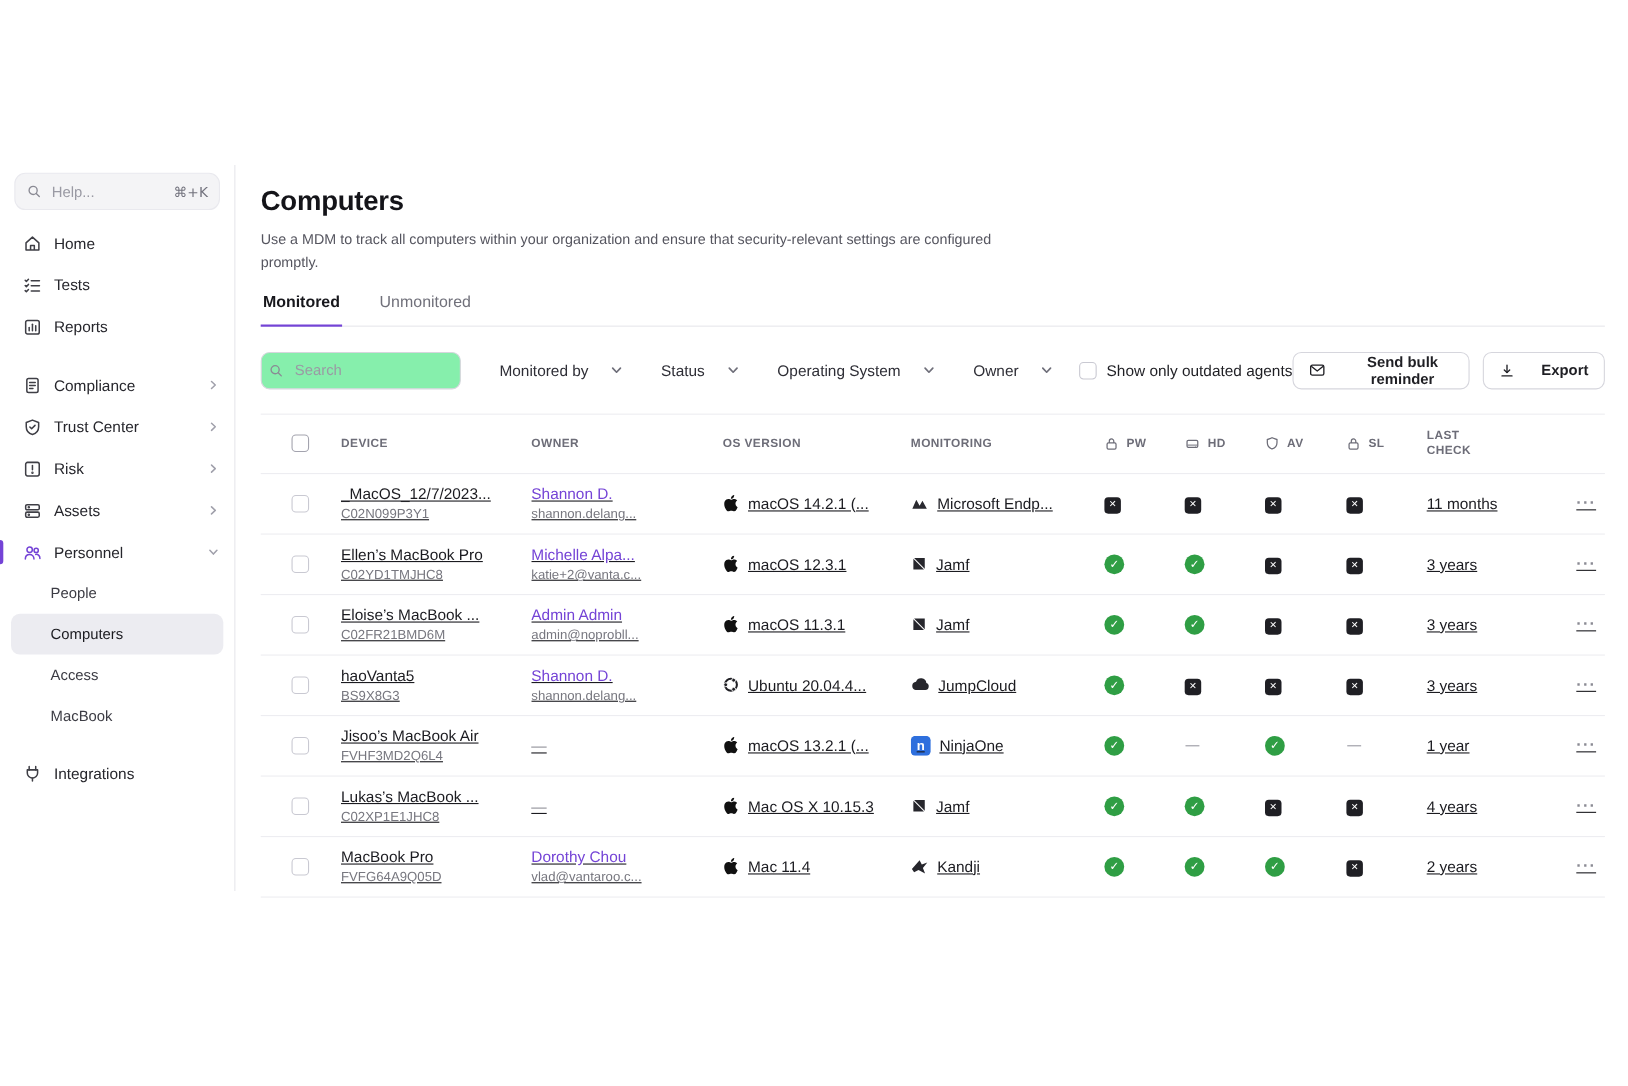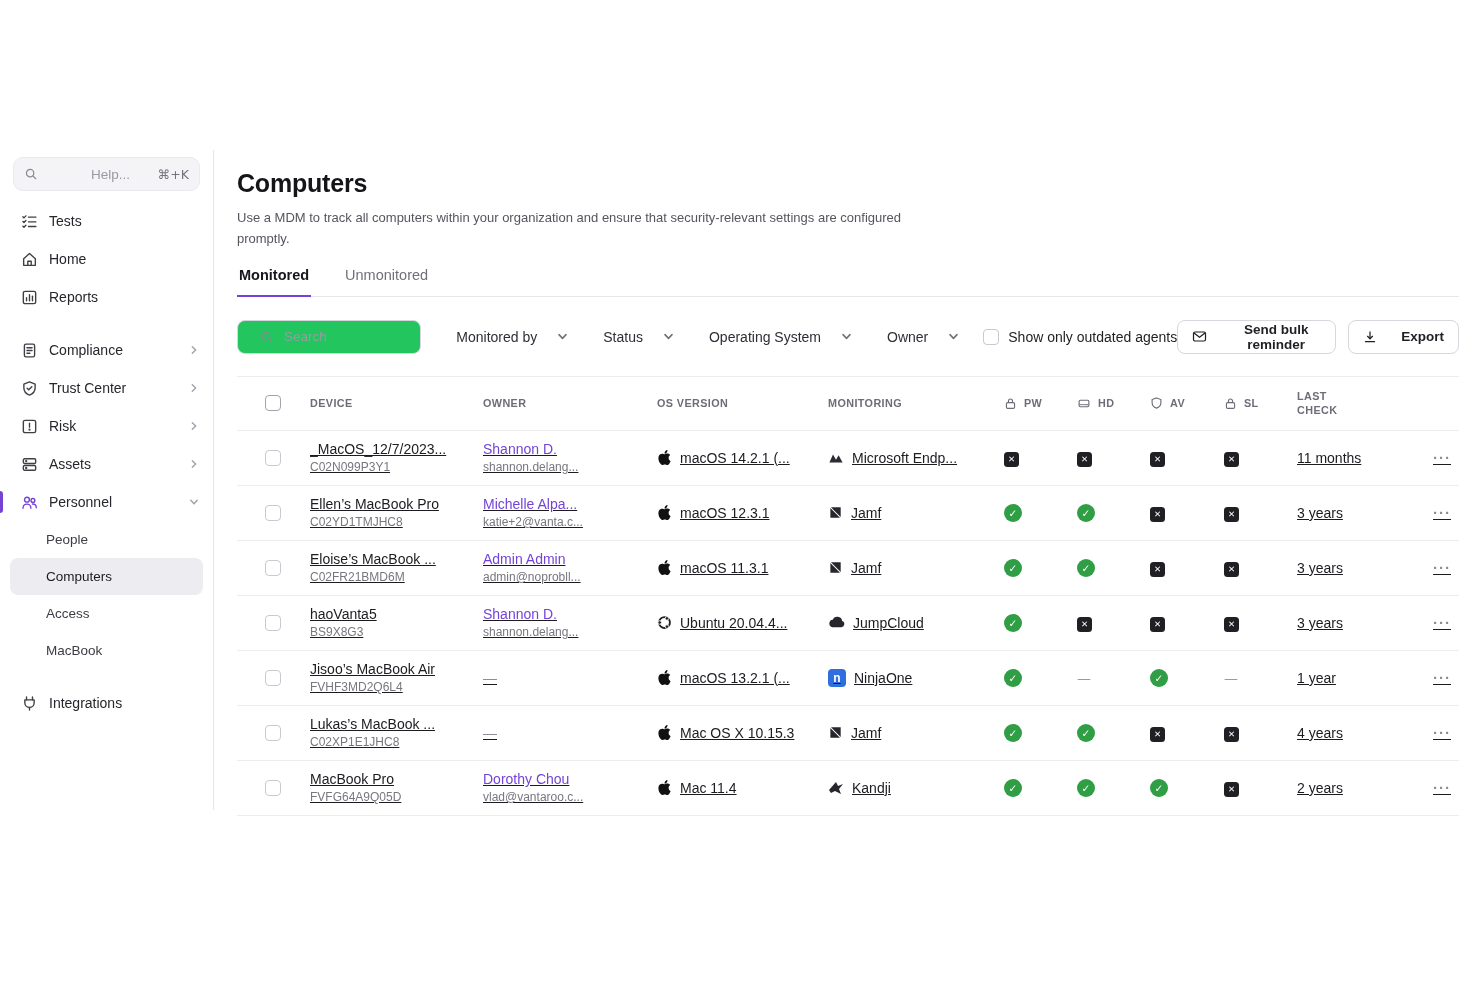--- a/index.html
+++ b/index.html
@@ -3,21 +3,21 @@
 <meta charset="utf-8">
 <style>
   * { box-sizing: border-box; }
   body { margin:0; background:#fff; font-family:"Liberation Sans","DejaVu Sans",sans-serif; color:#1b1b20; }
   .canvas { position:relative; width:1480px; height:987px; background:#fff; overflow:hidden; }
   .app { position:absolute; top:150px; left:0; width:1480px; height:660px; display:flex; align-items:stretch; }
 
   
   .sidebar { width:214px; min-width:214px; border-right:1px solid #e7e7eb; padding-top:7px; }
   .side-search { margin:0 13px 11px 13px; height:34px; background:#f4f4f6; border:1px solid #e9e9ee; border-radius:10px; display:flex; align-items:center; gap:7px; padding:0 10px; cursor:pointer; }
-  .side-search input { border:none; outline:none; background:transparent; flex:1; width:0; font-size:13.5px; font-family:inherit; color:#8b5cf6;margin-left:44px; }
+  .side-search input { border:none; outline:none; background:transparent; flex:1; width:0; font-size:13.5px; font-family:inherit; color:#8b5cf6; }
   .side-search input::placeholder { color:#9a9aa4; }
   .kbd { color:#73737e; font-size:12.5px; font-family:"DejaVu Sans",sans-serif; white-space:nowrap; }
 
   .nav-item { position:relative; display:flex; align-items:center; gap:11px; height:38px; padding:0 14px 0 21px; font-size:14px; color:#26262c; cursor:pointer; }
   .nav-item .lbl { flex:1; }
   .nav-item .chev { display:flex; }
   .nav-gap { height:15px; }
   .nav-item.accent-active::before { content:""; position:absolute; left:0; top:50%; transform:translateY(-50%); width:3px; height:22px; background:#7443d6; border-radius:0 3px 3px 0; }
   .sub-item { display:flex; align-items:center; height:37px; padding-left:46px; font-size:13.5px; color:#3c3c44; cursor:pointer; }
   .sub-item.selected { background:#ececf1; border-radius:8px; margin:0 10px; padding-left:36px; color:#1b1b20; }
@@ -25,21 +25,21 @@
   
   .main { flex:1; padding:0 21px 0 23px; }
   .page-title { font-size:25px; font-weight:700; color:#141419; margin:19px 0 10px 0; letter-spacing:-0.2px; }
   .desc { font-size:13px; line-height:1.6; color:#55555f; max-width:672px; margin:0; }
 
   .tabs { display:flex; gap:32px; margin-top:17px; border-bottom:1px solid #e7e7eb; }
   .tab { font-size:14.5px; color:#70707a; padding:0 2px 12px 2px; cursor:pointer; }
   .tab.active { color:#17171c; font-weight:700; border-bottom:2px solid #7443d6; margin-bottom:-1px; }
 
   .toolbar { display:flex; align-items:center; margin-top:23px; }
-  .search-box { width:202px; height:34px; border:1px solid #d6d6dd; border-radius:8px; display:flex; align-items:center; gap:8px; padding:0 22px; background:#22c55e; }
+  .search-box { width:202px; height:34px; border:1px solid #d6d6dd; border-radius:8px; display:flex; align-items:center; gap:8px; padding:0 6px; background:#86efac; }
   .search-box input { border:none; outline:none; background:transparent; flex:1; width:0; font-size:13.5px; font-family:inherit; color:#1f1f24; }
   .search-box input::placeholder { color:#9a9aa4; }
   .filter { display:flex; align-items:center; gap:20px; margin-left:35px; font-size:14px; color:#2e2e36; cursor:pointer; white-space:nowrap; }
   .outdated { display:flex; align-items:center; gap:9px; margin-left:24px; font-size:14px; color:#1f1f24; cursor:pointer; white-space:nowrap; }
   .cb { width:16px; height:16px; border:1.5px solid #c9c9d2; border-radius:4px; background:#fff; display:inline-block; cursor:pointer; }
   .cb.dark { border-color:#a3a3ae; }
   .btns { margin-left:auto; display:flex; gap:12px; }
   .btn { height:34px; display:flex; align-items:center; gap:24px; padding:0 14px; border:1px solid #d6d6dd; border-radius:8px; background:#fff; font-size:13.5px; font-weight:700; color:#1f1f24; font-family:inherit; cursor:pointer; }
 
   
@@ -88,39 +88,39 @@
               <line x1="10.2" y1="10.2" x2="13.4" y2="13.4" stroke="#8a8a94" stroke-width="1.4" stroke-linecap="round"></line>
             </svg>
       </span>
       <input placeholder="Help..." style="">
       <span class="kbd">⌘+K</span>
     </div>
 
     <nav>
       <div class="nav-item">
         <span class="icn">
+              <svg width="17" height="17" viewBox="0 0 16 16" fill="none" stroke="#3f3f46" stroke-width="1.3" stroke-linejoin="round">
+                <path d="M2.5 7.3 L8 2.4 L13.5 7.3 V13.5 H2.5 Z"></path>
+                <path d="M6.4 13.5 V9.6 H9.6 V13.5"></path>
+              </svg>
+            </span>
+        <span class="lbl">Home</span>
+      </div>
+      <div class="nav-item">
+        <span class="icn">
               <svg width="17" height="17" viewBox="0 0 16 16" fill="none" stroke="#3f3f46" stroke-width="1.3" stroke-linecap="round" stroke-linejoin="round">
                 <path d="M1.8 3.6 l1 1 l1.8-1.9"></path>
                 <line x1="7" y1="3.9" x2="14" y2="3.9"></line>
                 <path d="M1.8 8 l1 1 l1.8-1.9"></path>
                 <line x1="7" y1="8.3" x2="14" y2="8.3"></line>
                 <path d="M1.8 12.4 l1 1 l1.8-1.9"></path>
                 <line x1="7" y1="12.7" x2="14" y2="12.7"></line>
               </svg>
             </span>
         <span class="lbl">Tests</span>
-      </div>
-      <div class="nav-item">
-        <span class="icn">
-              <svg width="17" height="17" viewBox="0 0 16 16" fill="none" stroke="#3f3f46" stroke-width="1.3" stroke-linejoin="round">
-                <path d="M2.5 7.3 L8 2.4 L13.5 7.3 V13.5 H2.5 Z"></path>
-                <path d="M6.4 13.5 V9.6 H9.6 V13.5"></path>
-              </svg>
-            </span>
-        <span class="lbl">Home</span>
       </div>
       <div class="nav-item">
         <span class="icn">
               <svg width="17" height="17" viewBox="0 0 16 16" fill="none" stroke="#3f3f46" stroke-width="1.3" stroke-linecap="round">
                 <rect x="2.2" y="2.2" width="11.6" height="11.6" rx="1.6"></rect>
                 <line x1="5.2" y1="11" x2="5.2" y2="8.2"></line>
                 <line x1="8" y1="11" x2="8" y2="5.4"></line>
                 <line x1="10.8" y1="11" x2="10.8" y2="6.8"></line>
               </svg>
             </span>

